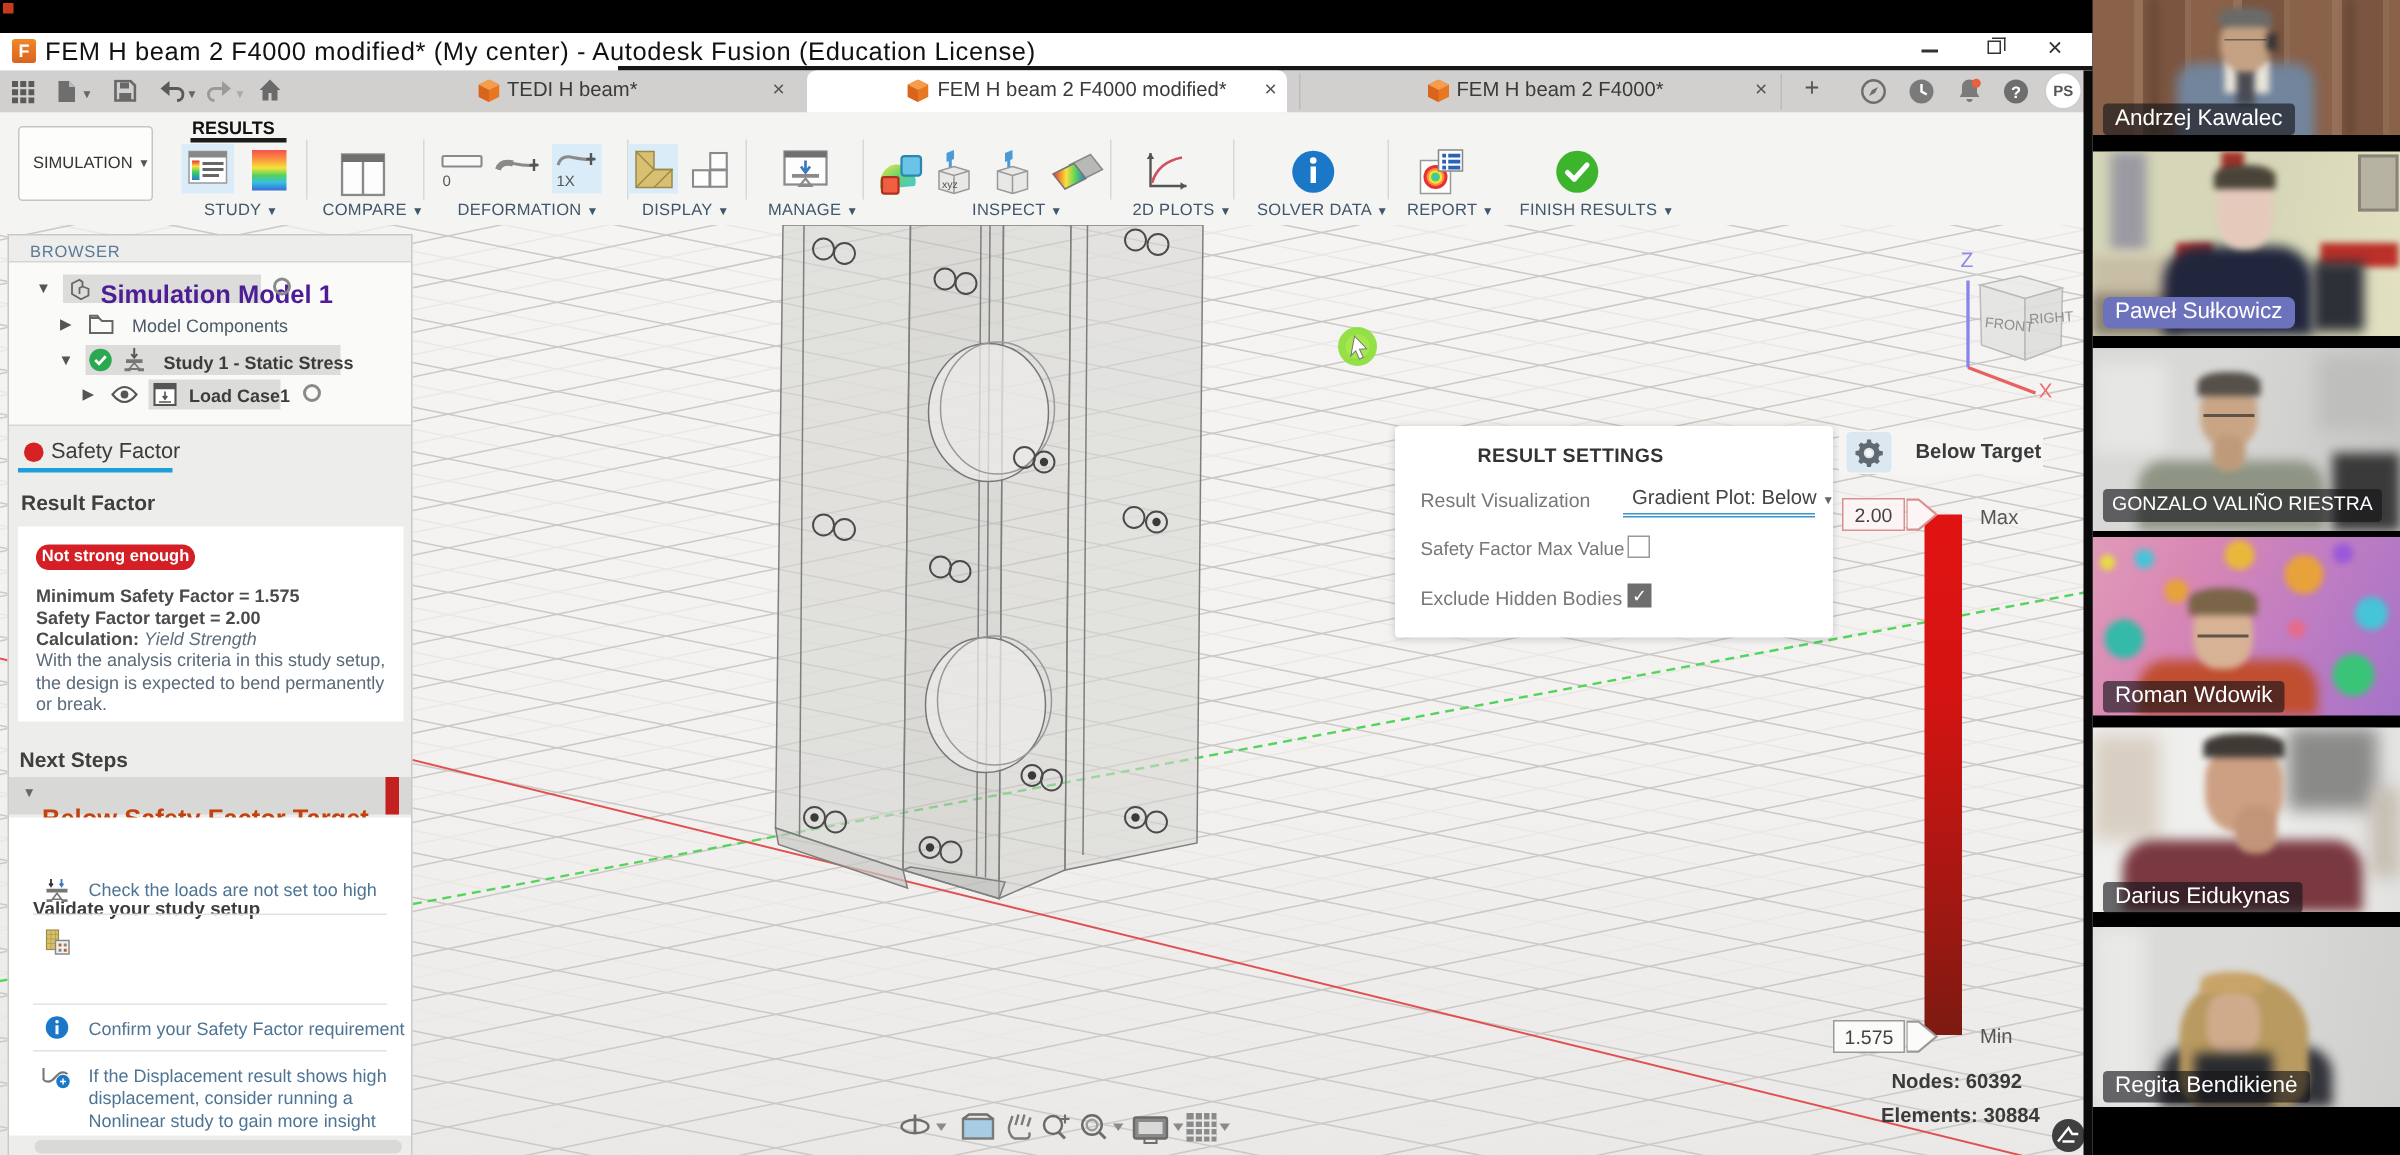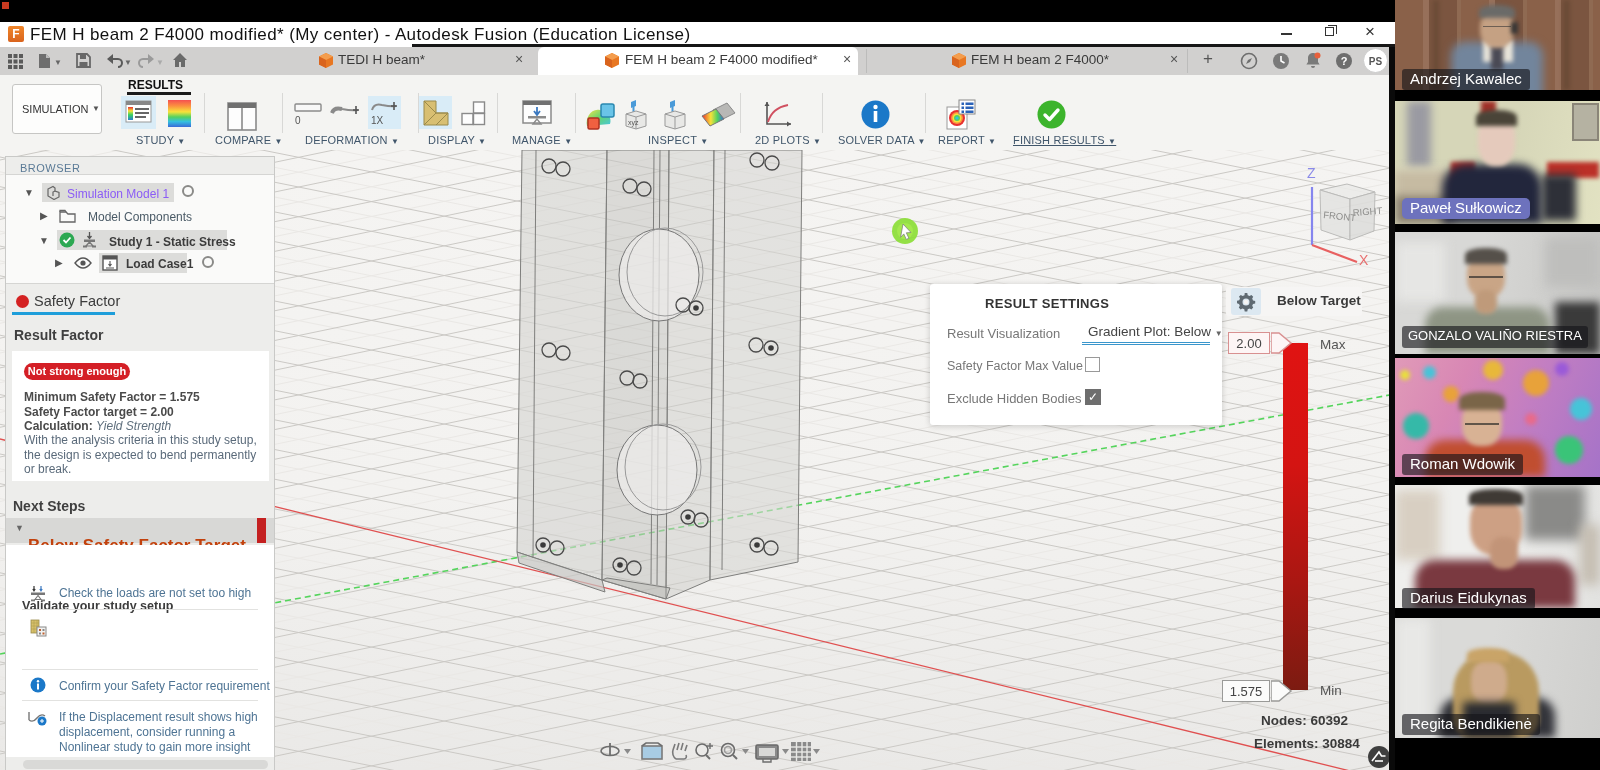--- a/index.html
+++ b/index.html
@@ -276,21 +276,21 @@
         <rect x="19.5" y="7.5" width="8" height="2.5" fill="#2a62b8"></rect>
         <rect x="15.5" y="11.5" width="2.5" height="2.5" fill="#2a62b8"></rect>
         <rect x="19.5" y="11.5" width="8" height="2.5" fill="#2a62b8"></rect>
       </svg>
  <div class="tlabel" style="left:938px;top:59px;">REPORT <span style="font-size:8px;">▼</span></div>
 
  <svg class="abs" style="left:1037px;top:25px;" width="29" height="29" viewBox="0 0 29 29">
         <circle cx="14.5" cy="14.5" r="14" fill="#3cb42c"></circle>
         <path d="M8 15l4.5 4.5L21 10" fill="none" stroke="#fff" stroke-width="3.4" stroke-linecap="round" stroke-linejoin="round"></path>
       </svg>
- <div class="tlabel" style="left:1013px;top:59px;text-decoration:underline;">FINISH RESULTS <span style="font-size:8px;">▼</span></div>
+ <div class="tlabel" style="left:1013px;top:59px;">FINISH RESULTS <span style="font-size:8px;">▼</span></div>
 </div>
 
 <div id="viewport">
 <svg class="abs" style="left:0;top:0;" width="1395" height="620" viewBox="0 0 1395 620">
  <g stroke="#eae8e5" stroke-width="1">
           <line x1="0" y1="-275.1" x2="1395" y2="3.9"></line>
           <line x1="0" y1="-245.4" x2="1395" y2="33.6"></line>
           <line x1="0" y1="-215.8" x2="1395" y2="63.2"></line>
           <line x1="0" y1="-186.1" x2="1395" y2="92.9"></line>
           <line x1="0" y1="-156.4" x2="1395" y2="122.6"></line>
@@ -564,21 +564,21 @@
 <div id="panel">
  <div class="abs" style="left:14px;top:5px;font-size:11px;color:#5a7a96;letter-spacing:.5px;">BROWSER</div>
  <div class="abs" style="left:0px;top:17px;width:268px;height:110px;background:#fafaf9;border-top:1px solid #d5d5d3;border-bottom:1px solid #d5d5d3;"></div>
 
  <div class="abs" style="left:18px;top:30px;font-size:10px;color:#555;">▼</div>
  <div class="abs" style="left:36px;top:26px;width:132px;height:19px;background:#dcdcda;"></div>
  <svg class="abs" style="left:40px;top:28px;" width="15" height="15" viewBox="0 0 15 15" fill="none" stroke="#666" stroke-width="1.2">
         <path d="M2 4l5-2.5L9 3v3l4 1.5V12l-5 2.5L2 11z"></path>
         <path d="M9 6L7 7v4"></path>
       </svg>
- <div class="abs" style="left:61px;top:30px;font-size:12px;font-weight:normal;color:#8b5cf6;">Simulation Model 1</div>
+ <div class="abs" style="left:61px;top:30px;font-size:17px;font-weight:bold;color:#4c1d95;">Simulation Model 1</div>
  <div class="abs" style="left:176px;top:28px;width:12px;height:12px;border:2.5px solid #8a8a88;border-radius:50%;"></div>
  <div class="abs" style="left:34px;top:53px;font-size:10px;color:#555;">▶</div>
  <svg class="abs" style="left:53px;top:52px;" width="17" height="14" viewBox="0 0 17 14" fill="none" stroke="#666" stroke-width="1.3">
         <path d="M1 3h6l2 2h7v8H1z"></path>
         <path d="M1 3V1.5h5l1 1.5"></path>
       </svg>
  <div class="abs" style="left:82px;top:53px;font-size:12px;color:#4a5a66;">Model Components</div>
  <div class="abs" style="left:33px;top:78px;font-size:10px;color:#555;">▼</div>
  <div class="abs" style="left:51px;top:73px;width:170px;height:20px;background:#dcdcda;"></div>
  <svg class="abs" style="left:53px;top:75px;" width="16" height="16" viewBox="0 0 16 16">

